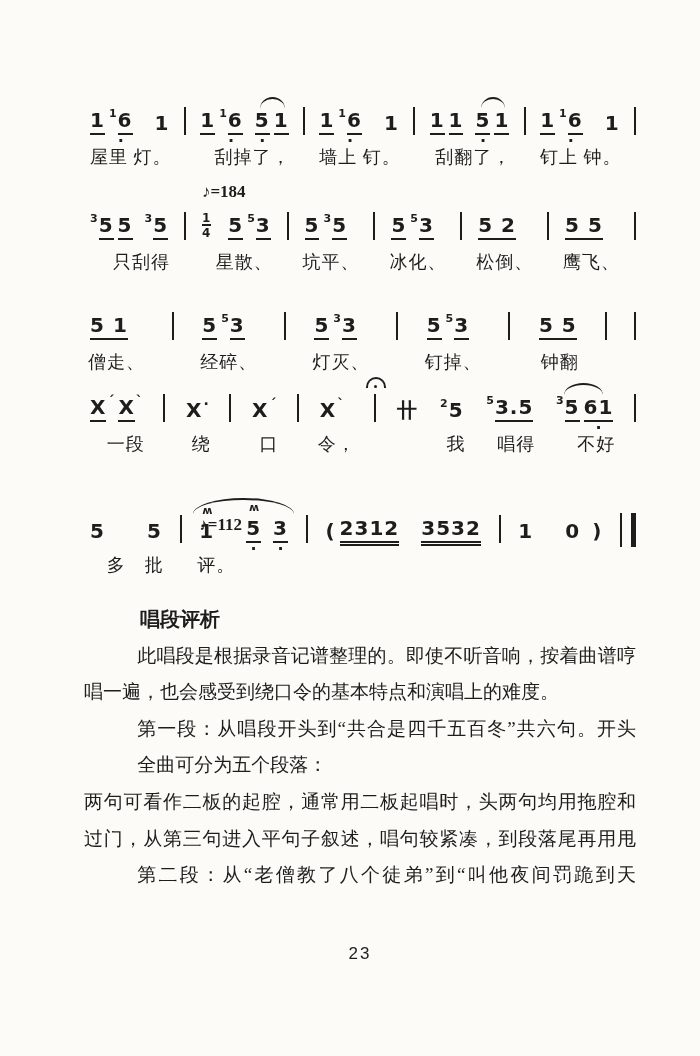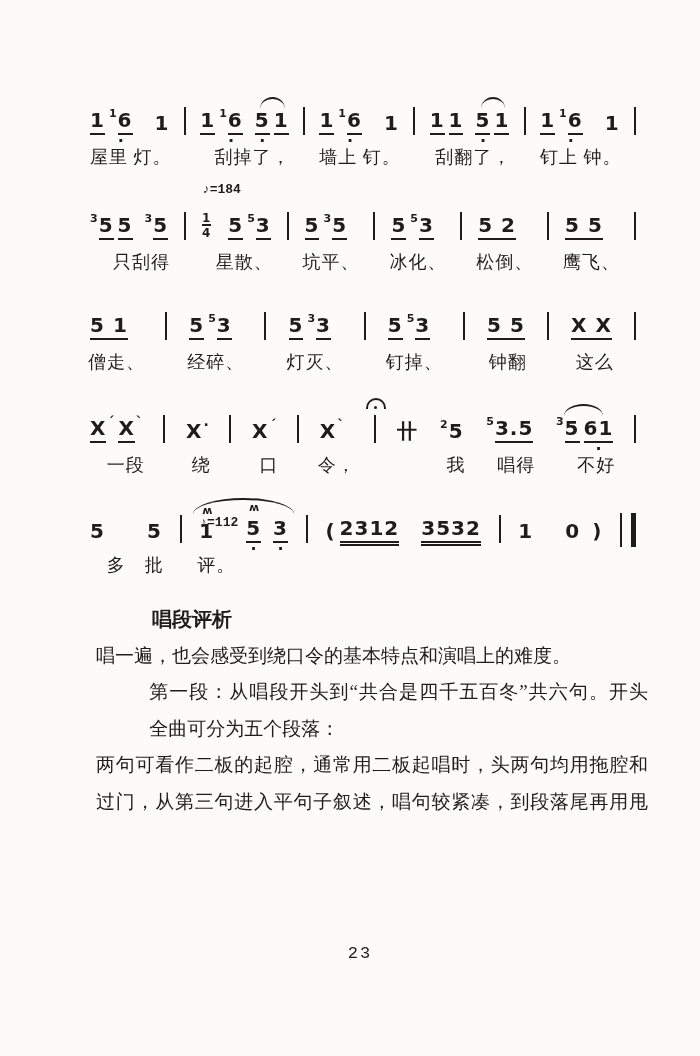--- a/index.html
+++ b/index.html
@@ -29,47 +29,47 @@
   .u2::after { content:""; position:absolute; left:0; right:0; bottom:-5px; height:2px; background:var(--ink); }
   .grace { font-size:11px; vertical-align:10px; letter-spacing:0; margin-right:1px; }
   .acc   { font-size:14px; vertical-align:8px; margin-left:1px; }
   .dots  { position:absolute; left:0; right:0; bottom:-14px; text-align:center;
            font-size:16px; line-height:1; font-weight:bold; }
   .trill { position:absolute; top:-15px; left:0; right:0; text-align:center;
            font-size:11px; letter-spacing:-1px; font-weight:bold; }
   .slur  { position:absolute; top:-11px; left:35%; width:165%; height:10px;
            border-top:2px solid var(--ink);
            border-radius:50% 50% 0 0 / 100% 100% 0 0; pointer-events:none; }
-  .tempo { position:absolute; top:-26px; left:2px; font-family:Liberation Mono, monospace;
-           font-size:13px; font-weight:bold; white-space:nowrap; }
+  .tempo { position:absolute; top:-26px; left:2px; font-family:Liberation Serif, serif;
+           font-size:17px; font-weight:bold; white-space:nowrap; }
   .bigarc::before { content:""; position:absolute; left:-4px; right:-4px; top:-13px; height:14px;
            border-top:2px solid var(--ink);
            border-radius:50% 50% 0 0 / 100% 100% 0 0; }
   .frac { display:inline-flex; flex-direction:column; align-items:center;
           font-size:12px; line-height:1.05; margin-right:5px; vertical-align:-3px; }
   .frac .den { border-top:2px solid var(--ink); padding-top:1px; }
   .lyric { margin-top:10px; font-size:18px; text-align:right; white-space:nowrap; letter-spacing:1px; }
   .bar { width:2px; height:28px; background:var(--ink); margin-top:4px; position:relative; }
   .bar-fermata::before { content:""; position:absolute; top:-17px; left:-8px; width:16px; height:9px;
           border:2px solid var(--ink); border-bottom:none; border-radius:10px 10px 0 0; }
   .bar-fermata::after  { content:""; position:absolute; top:-9px; left:0; width:3px; height:3px;
           border-radius:50%; background:var(--ink); }
   .bar-final { width:9px; background:transparent; height:34px; margin-top:2px;
           border-left:2px solid var(--ink); border-right:5px solid var(--ink); }
 
   
-  .analysis { position:absolute; left:96px; top:601px; width:552px;
+  .analysis { position:absolute; left:84px; top:601px; width:552px;
               font-size:19px; line-height:36.6px; letter-spacing:0; }
   .analysis p { margin:0; }
   .head { font-weight:bold; text-indent:2.8em; font-size:20px; }
   .ind  { text-indent:2.8em; }
   .full { text-align:justify; text-align-last:justify; }
 
   .pagenum { position:absolute; top:944px; left:340px; width:40px; text-align:center;
-             font-size:17px; letter-spacing:2px; font-family:Liberation Mono, monospace; }
+             font-size:17px; letter-spacing:2px; font-family:Liberation Sans, sans-serif; }
 </style>
 </head>
 <body>
 
 <div class="page">
 
   <div class="score">
       <div class="m-line" style="top: 8px;">
         <div class="m-group">
           <div class="notes">
@@ -205,29 +205,23 @@
           <div class="lyric">钉掉、</div>
         </div>
         <div class="bar"></div>
         <div class="m-group">
           <div class="notes">
             <span class="tok"><span class="mn u1">5 5</span></span>
           </div>
           <div class="lyric">钟翻</div>
         </div>
         <div class="bar"></div>
-        <div class="m-group">
-          <div class="notes">
-            <span class="tok"><span class="mn u1">X X</span></span>
-          </div>
-          <div class="lyric">这么</div>
-        </div>
-        <div class="bar"></div>
-      </div>
-      <div class="m-line" style="top: 316px;">
+        <div class="bar"></div>
+      </div>
+      <div class="m-line" style="top: 295px;">
         <div class="m-group">
           <div class="notes">
             <span class="tok"><span class="mn u1">X</span><span class="acc">ˊ</span></span>
             <span class="tok"><span class="mn u1">X</span><span class="acc">ˋ</span></span>
           </div>
           <div class="lyric">一段</div>
         </div>
         <div class="bar"></div>
         <div class="m-group">
           <div class="notes">
@@ -307,22 +301,24 @@
             <span class="tok" style="margin-left: 10px;"><span class="mn">)</span></span>
           </div>
           <div class="lyric"></div>
         </div>
         <div class="bar bar-final"></div>
       </div>
     </div>
 
   <div class="analysis">
     <p class="head">唱段评析</p>
+    <p class="ind full">此唱段是根据录音记谱整理的。即使不听音响，按着曲谱哼</p>
     <p>唱一遍，也会感受到绕口令的基本特点和演唱上的难度。</p>
     <p class="ind full">第一段：从唱段开头到“共合是四千五百冬”共六句。开头</p>
     <p class="ind">全曲可分为五个段落：</p>
     <p class="full">两句可看作二板的起腔，通常用二板起唱时，头两句均用拖腔和</p>
     <p class="full">过门，从第三句进入平句子叙述，唱句较紧凑，到段落尾再用甩</p>
+    <p class="ind full">第二段：从“老僧教了八个徒弟”到“叫他夜间罚跪到天</p>
   </div>
 
   <div class="pagenum">23</div>
 
 </div>
 
 </body></html>

